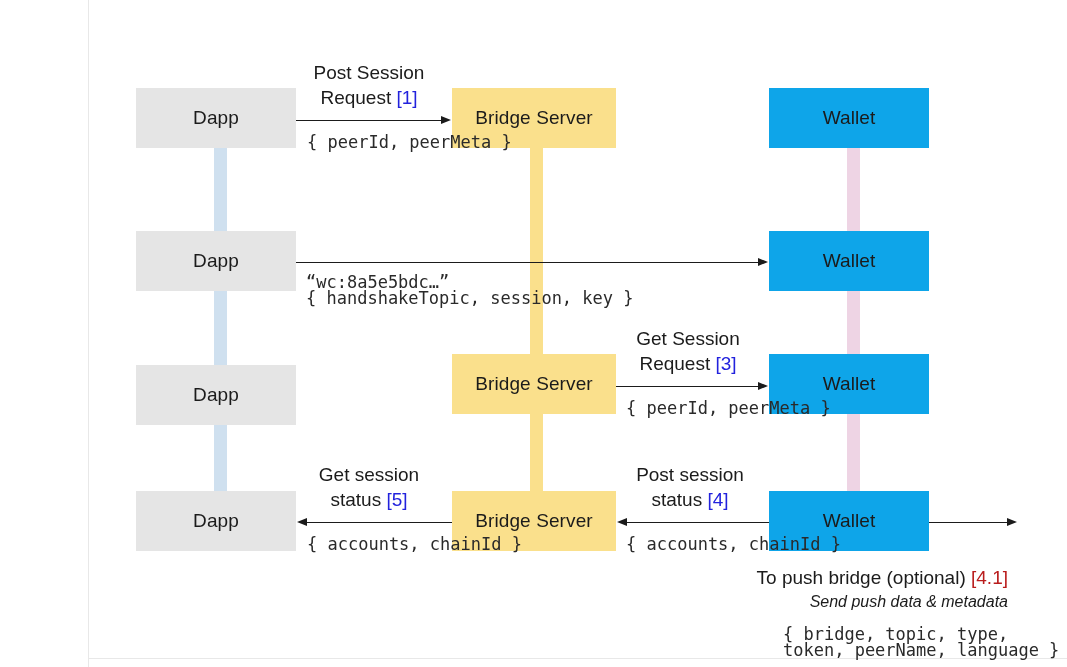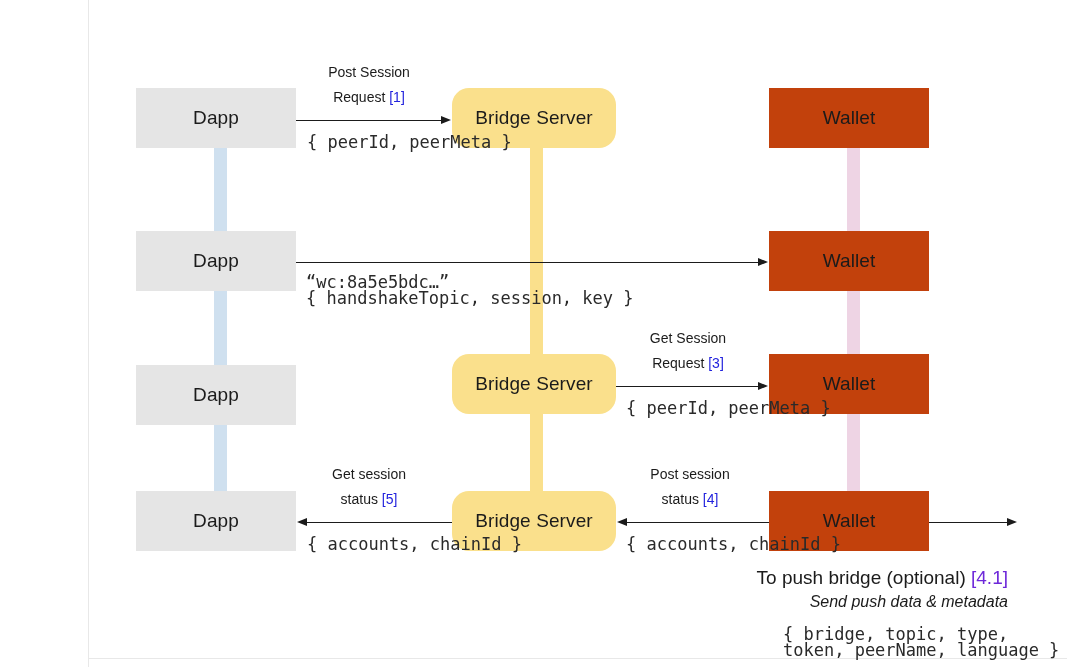--- a/index.html
+++ b/index.html
@@ -30,22 +30,22 @@
     position: absolute;
     display: flex;
     align-items: center;
     justify-content: center;
     font-size: 19px;
     color: #1b1b1b;
     letter-spacing: 0.1px;
     box-sizing: border-box;
   }
   .node.dapp   { background: #e5e5e5; }
-  .node.bridge { background: #fae08c; border-radius: 17px; }
-  .node.wallet { background: #c2410c; }
+  .node.bridge { background: #fae08c; }
+  .node.wallet { background: #0ea5e9; }
 
   
   .lifeline {
     position: absolute;
     width: 13px;
   }
   .lifeline.dapp   { background: #cfe0ef; }
   .lifeline.bridge { background: #fae08c; }
   .lifeline.wallet { background: #eed4e4; }
 
@@ -69,21 +69,21 @@
   }
   .arrow .head.left {
     left: -9px;
     border-right: 10px solid #1b1b1b;
   }
 
   
   .msg-label {
     position: absolute;
     text-align: center;
-    font-size: 14px;
+    font-size: 19px;
     line-height: 25px;
     color: #1b1b1b;
     white-space: pre-line;
   }
   .msg-label .ref {
     color: #2222dd;
   }
 
   .payload {
     position: absolute;
@@ -96,21 +96,21 @@
 
   
   .note-title {
     position: absolute;
     font-size: 19px;
     line-height: 25px;
     color: #1b1b1b;
     text-align: right;
     white-space: nowrap;
   }
-  .note-title .ref { color: #6d28d9; }
+  .note-title .ref { color: #b91c1c; }
   .note-sub {
     position: absolute;
     font-size: 16px;
     line-height: 21px;
     font-style: italic;
     color: #1b1b1b;
     text-align: right;
     white-space: nowrap;
   }
 </style>

